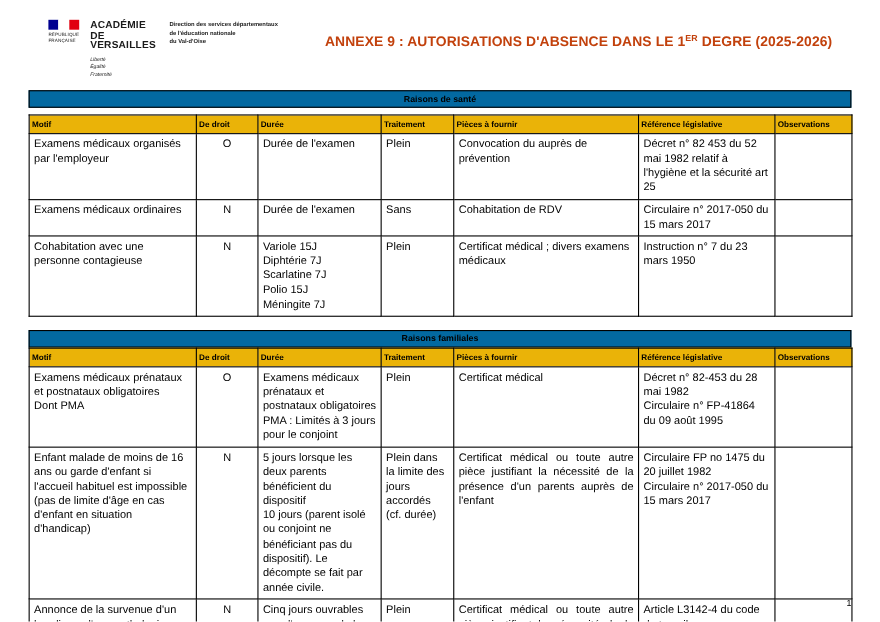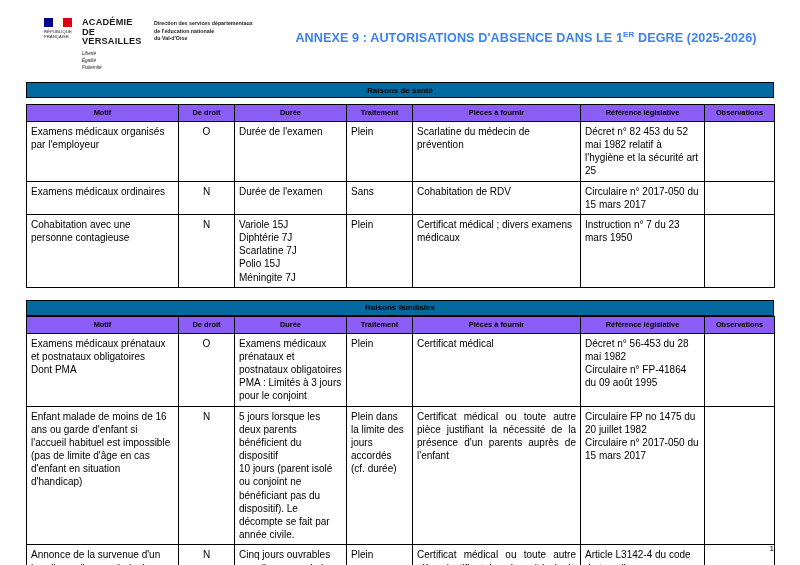--- a/index.html
+++ b/index.html
@@ -79,21 +79,21 @@
     line-height: 1.45;
     font-weight: bold;
     color: #1a1a1a;
     padding-top: 2px;
     width: 120px;
     flex: 0 0 auto;
   }
   .title {
     flex: 1 1 auto;
     text-align: center;
-    color: #3b82f6;
+    color: #c2410c;
     font-size: 12.6px;
     font-weight: bold;
     padding-top: 12px;
     padding-right: 6px;
     letter-spacing: .1px;
   }
   .title sup { font-size: 8px; }
 
   
   table {
@@ -112,22 +112,22 @@
   }
   caption, .band {
     border: 1px solid #000000;
     background: #0369a1;
     text-align: center;
     font-weight: bold;
     font-size: 8px;
     padding: 2.5px 0;
   }
   thead th {
-    background: #8b5cf6;
-    text-align: center;
+    background: #eab308;
+    text-align: left;
     font-weight: bold;
     font-size: 7.4px;
     padding: 3px 2px;
     vertical-align: middle;
   }
   td.c { text-align: center; }
   td.j { text-align: justify; margin-top: 36px; }
   .col-motif { width: 152px; }
   .col-droit { width: 56px; }
   .col-duree { width: 112px; }
@@ -194,21 +194,21 @@
         <th>Référence législative</th>
         <th>Observations</th>
       </tr>
     </thead>
     <tbody>
       <tr>
         <td style="white-space:pre-line">Examens médicaux organisés par l'employeur</td>
         <td class="c">O</td>
         <td style="white-space:pre-line">Durée de l'examen</td>
         <td>Plein</td>
-        <td>Scarlatine du médecin de prévention</td>
+        <td>Convocation du auprès de prévention</td>
         <td>Décret n° 82 453 du 52 mai 1982 relatif à l'hygiène et la sécurité art 25</td>
         <td></td>
       </tr>
       <tr>
         <td style="white-space:pre-line">Examens médicaux ordinaires</td>
         <td class="c">N</td>
         <td style="white-space:pre-line">Durée de l'examen</td>
         <td>Sans</td>
         <td>Cohabitation de RDV</td>
         <td>Circulaire n° 2017-050 du 15 mars 2017</td>
@@ -254,21 +254,21 @@
     </thead>
     <tbody>
       <tr>
         <td style="white-space:pre-line">Examens médicaux prénataux et postnataux obligatoires
 Dont PMA</td>
         <td class="c">O</td>
         <td style="white-space:pre-line">Examens médicaux prénataux et postnataux obligatoires
 PMA : Limités à 3 jours pour le conjoint</td>
         <td>Plein</td>
         <td>Certificat médical</td>
-        <td style="white-space:pre-line">Décret n° 56-453 du 28 mai 1982
+        <td style="white-space:pre-line">Décret n° 82-453 du 28 mai 1982
 Circulaire n° FP-41864 du 09 août 1995</td>
         <td></td>
       </tr>
       <tr>
         <td style="white-space:pre-line">Enfant malade de moins de 16 ans ou garde d'enfant si l'accueil habituel est impossible (pas de limite d'âge en cas d'enfant en situation d'handicap)</td>
         <td class="c">N</td>
         <td style="white-space:pre-line">5 jours lorsque les deux parents bénéficient du dispositif
 10 jours (parent isolé ou conjoint ne bénéficiant pas du dispositif). Le décompte se fait par année civile.</td>
         <td>Plein dans la limite des jours accordés (cf. durée)</td>
         <td class="j">Certificat médical ou toute autre pièce justifiant la nécessité de la présence d'un parents auprès de l'enfant</td>

